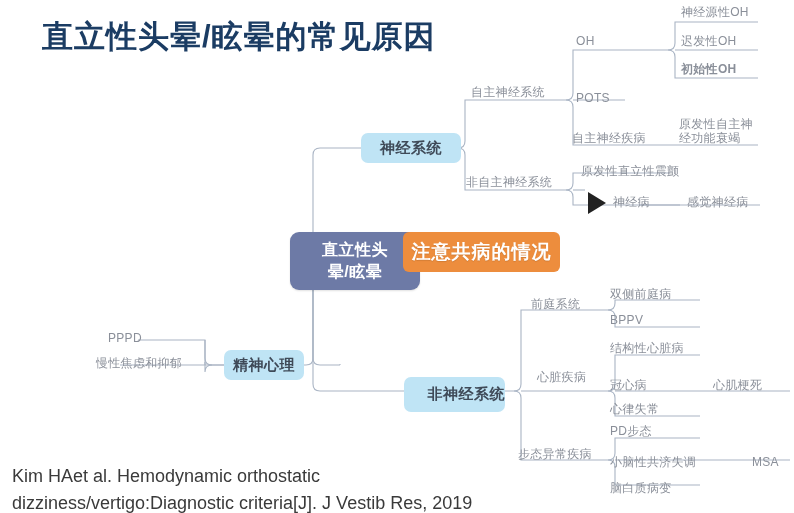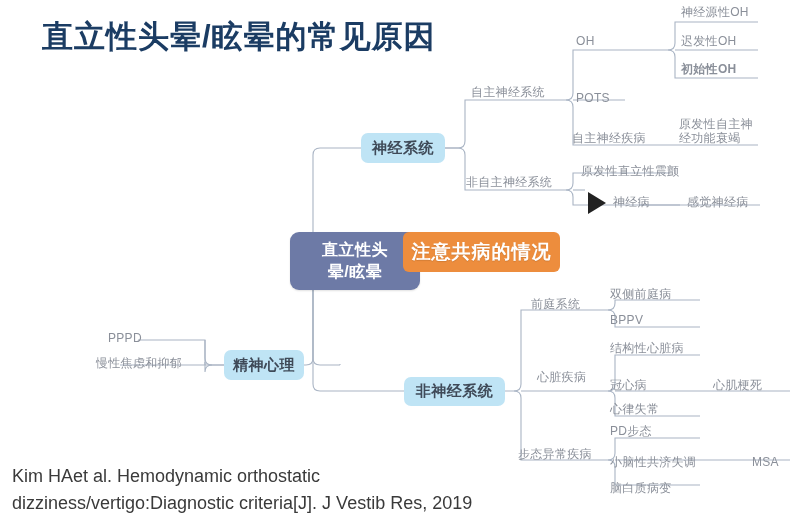--- a/index.html
+++ b/index.html
@@ -129,29 +129,29 @@
     <span>
       <span>直立性头</span>
       <span>晕/眩晕</span>
     </span>
   </div>
 
   <div class="node orange-node" style="left:403px;top:232px;width:157px;height:40px;">
     <span>注意共病的情况</span>
   </div>
 
-  <div class="node branch-node" style="left:361px;top:133px;width:84px;height:30px;">
+  <div class="node branch-node" style="left:361px;top:133px;width:100px;height:30px;">
     <span>神经系统</span>
   </div>
 
   <div class="node branch-node" style="left:224px;top:350px;width:80px;height:30px;">
     <span>精神心理</span>
   </div>
 
-  <div class="node branch-node" style="left:404px;top:377px;width:101px;height:29px;">
+  <div class="node branch-node" style="left:404px;top:377px;width:101px;height:35px;justify-content:flex-end;">
     <span>非神经系统</span>
   </div>
 
   <div class="node leaf" style="left:471px;top:85px;">自主神经系统</div>
 
   <div class="node leaf" style="left:576px;top:34px;">OH</div>
 
   <div class="node leaf" style="left:681px;top:5px;">神经源性OH</div>
 
   <div class="node leaf" style="left:681px;top:34px;">迟发性OH</div>

